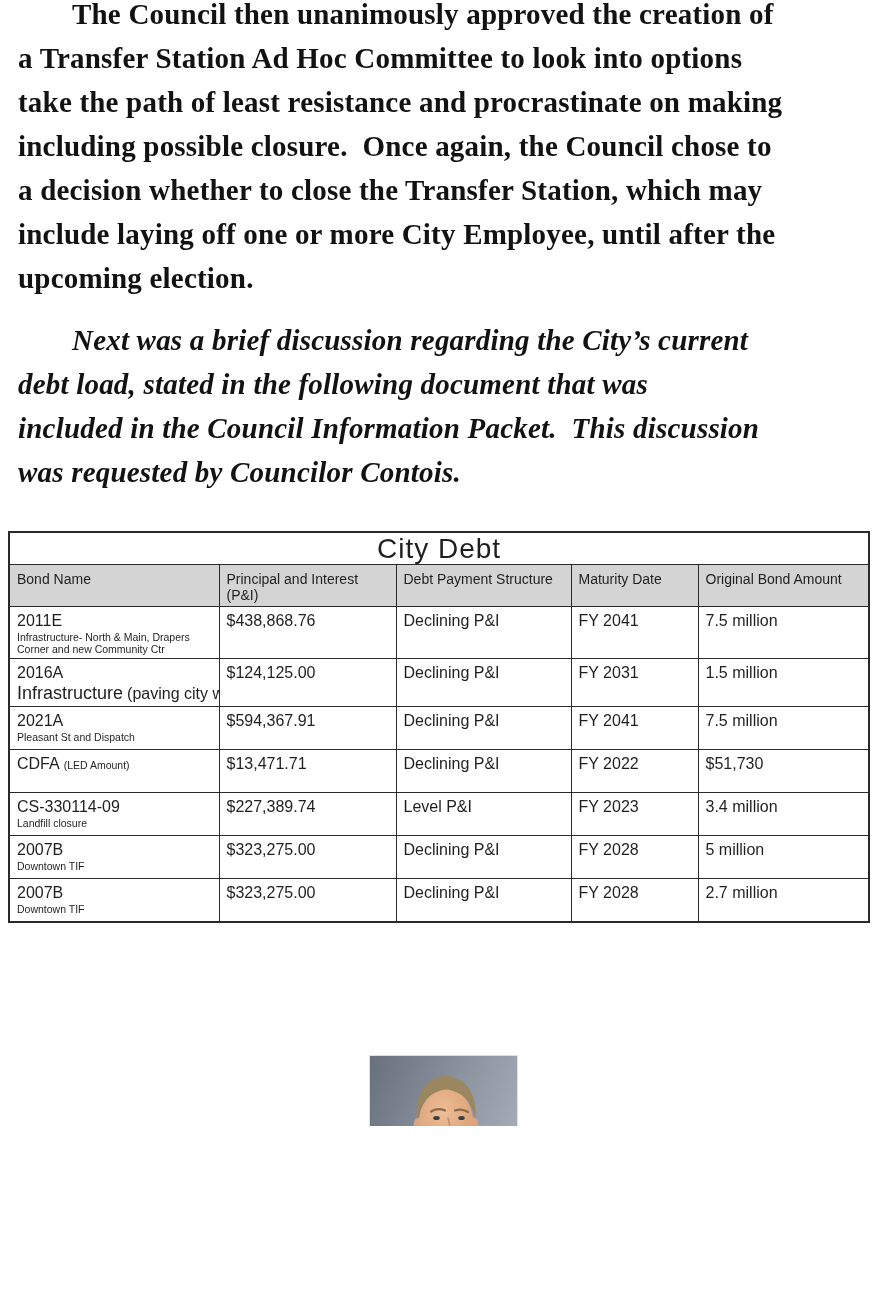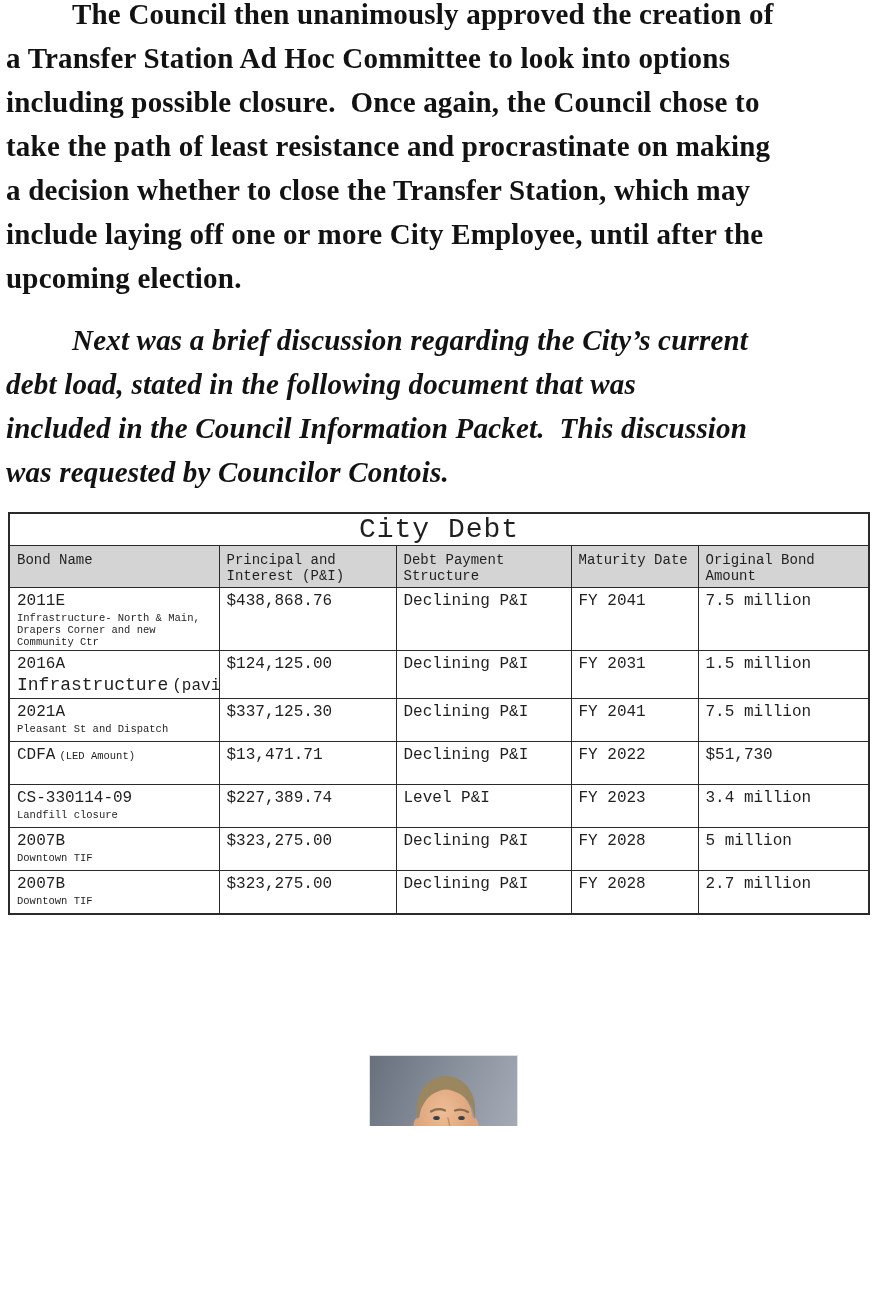--- a/index.html
+++ b/index.html
@@ -4,30 +4,30 @@
 <style>
   html,body{margin:0;padding:0;background:#ffffff;}
   .doc{
     position:relative;width:880px;height:1126px;overflow:hidden;
     background:var(--page-bg,#ffffff);
     color:var(--text,#121212);
     font-family:"Liberation Serif","DejaVu Serif",serif;
   }
   
   .para{position:absolute;left:0;width:880px;font-weight:bold;font-size:29px;line-height:44px;letter-spacing:0.2px;}
-  .para .line{white-space:pre;padding-left:6px;}
+  .para .line{white-space:pre;padding-left:18px;}
   .para .line:first-of-type{padding-left:72px;}
   .p1{top:-8px;}
   .p2{top:318px;font-style:italic;}
   .p3{top:898px;}
   
   table.debt{
-    position:absolute;left:8px;top:512px;width:860px;table-layout:fixed;
+    position:absolute;left:8px;top:531px;width:860px;table-layout:fixed;
     border-collapse:collapse;border:2.5px solid var(--table-border,#2a2a2a);
-    font-family:Liberation Mono, monospace;
+    font-family:Liberation Sans, sans-serif;
     color:var(--table-text,#1f1f1f);
   }
   .debt th,.debt td{border:1.5px solid var(--table-border,#2a2a2a);overflow:hidden;}
   .title-cell{height:31px;padding:0;font-size:28px;line-height:31px;font-weight:400;text-align:center;letter-spacing:1px;}
   .head-row th{
     background:var(--header-bg,#d4d4d4);
     font-weight:400;font-size:14px;line-height:16px;text-align:left;
     vertical-align:top;padding:6px 7px 2px;height:33px;
   }
   .debt tbody td{vertical-align:top;padding:4px 7px 2px;font-size:16px;line-height:19px;height:36px;white-space:nowrap;}
@@ -49,22 +49,22 @@
 </style>
 </head>
 <body>
 
 <div class="doc">
 
   <div class="para p1">
 
   <div class="line">The Council then unanimously approved the creation of</div>
       <div class="line">a Transfer Station Ad Hoc Committee to look into options</div>
+      <div class="line">take the path of least resistance and procrastinate on making</div>
       <div class="line">including possible closure.  Once again, the Council chose to</div>
-      <div class="line">take the path of least resistance and procrastinate on making</div>
       <div class="line">a decision whether to close the Transfer Station, which may</div>
       <div class="line">include laying off one or more City Employee, until after the</div>
       <div class="line">upcoming election.</div>
     </div>
 
   <div class="para p2">
 
   <div class="line">Next was a brief discussion regarding the City’s current</div>
       <div class="line">debt load, stated in the following document that was</div>
       <div class="line">included in the Council Information Packet.  This discussion</div>
@@ -117,21 +117,21 @@
           <td>FY 2031</td>
           <td>1.5 million</td>
         </tr>
 
         <tr class="data-row">
           <td class="c-name">
             <div class="nm"><span>2021A</span></div>
 
             <div class="sm">Pleasant St and Dispatch</div>
           </td>
-          <td>$337,125.30</td>
+          <td>$594,367.91</td>
           <td>Declining P&amp;I</td>
           <td>FY 2041</td>
           <td>7.5 million</td>
         </tr>
 
         <tr class="data-row">
           <td class="c-name">
             <div class="nm"><span>CDFA</span><span class="inline">(LED Amount)</span></div>
 
           </td>

